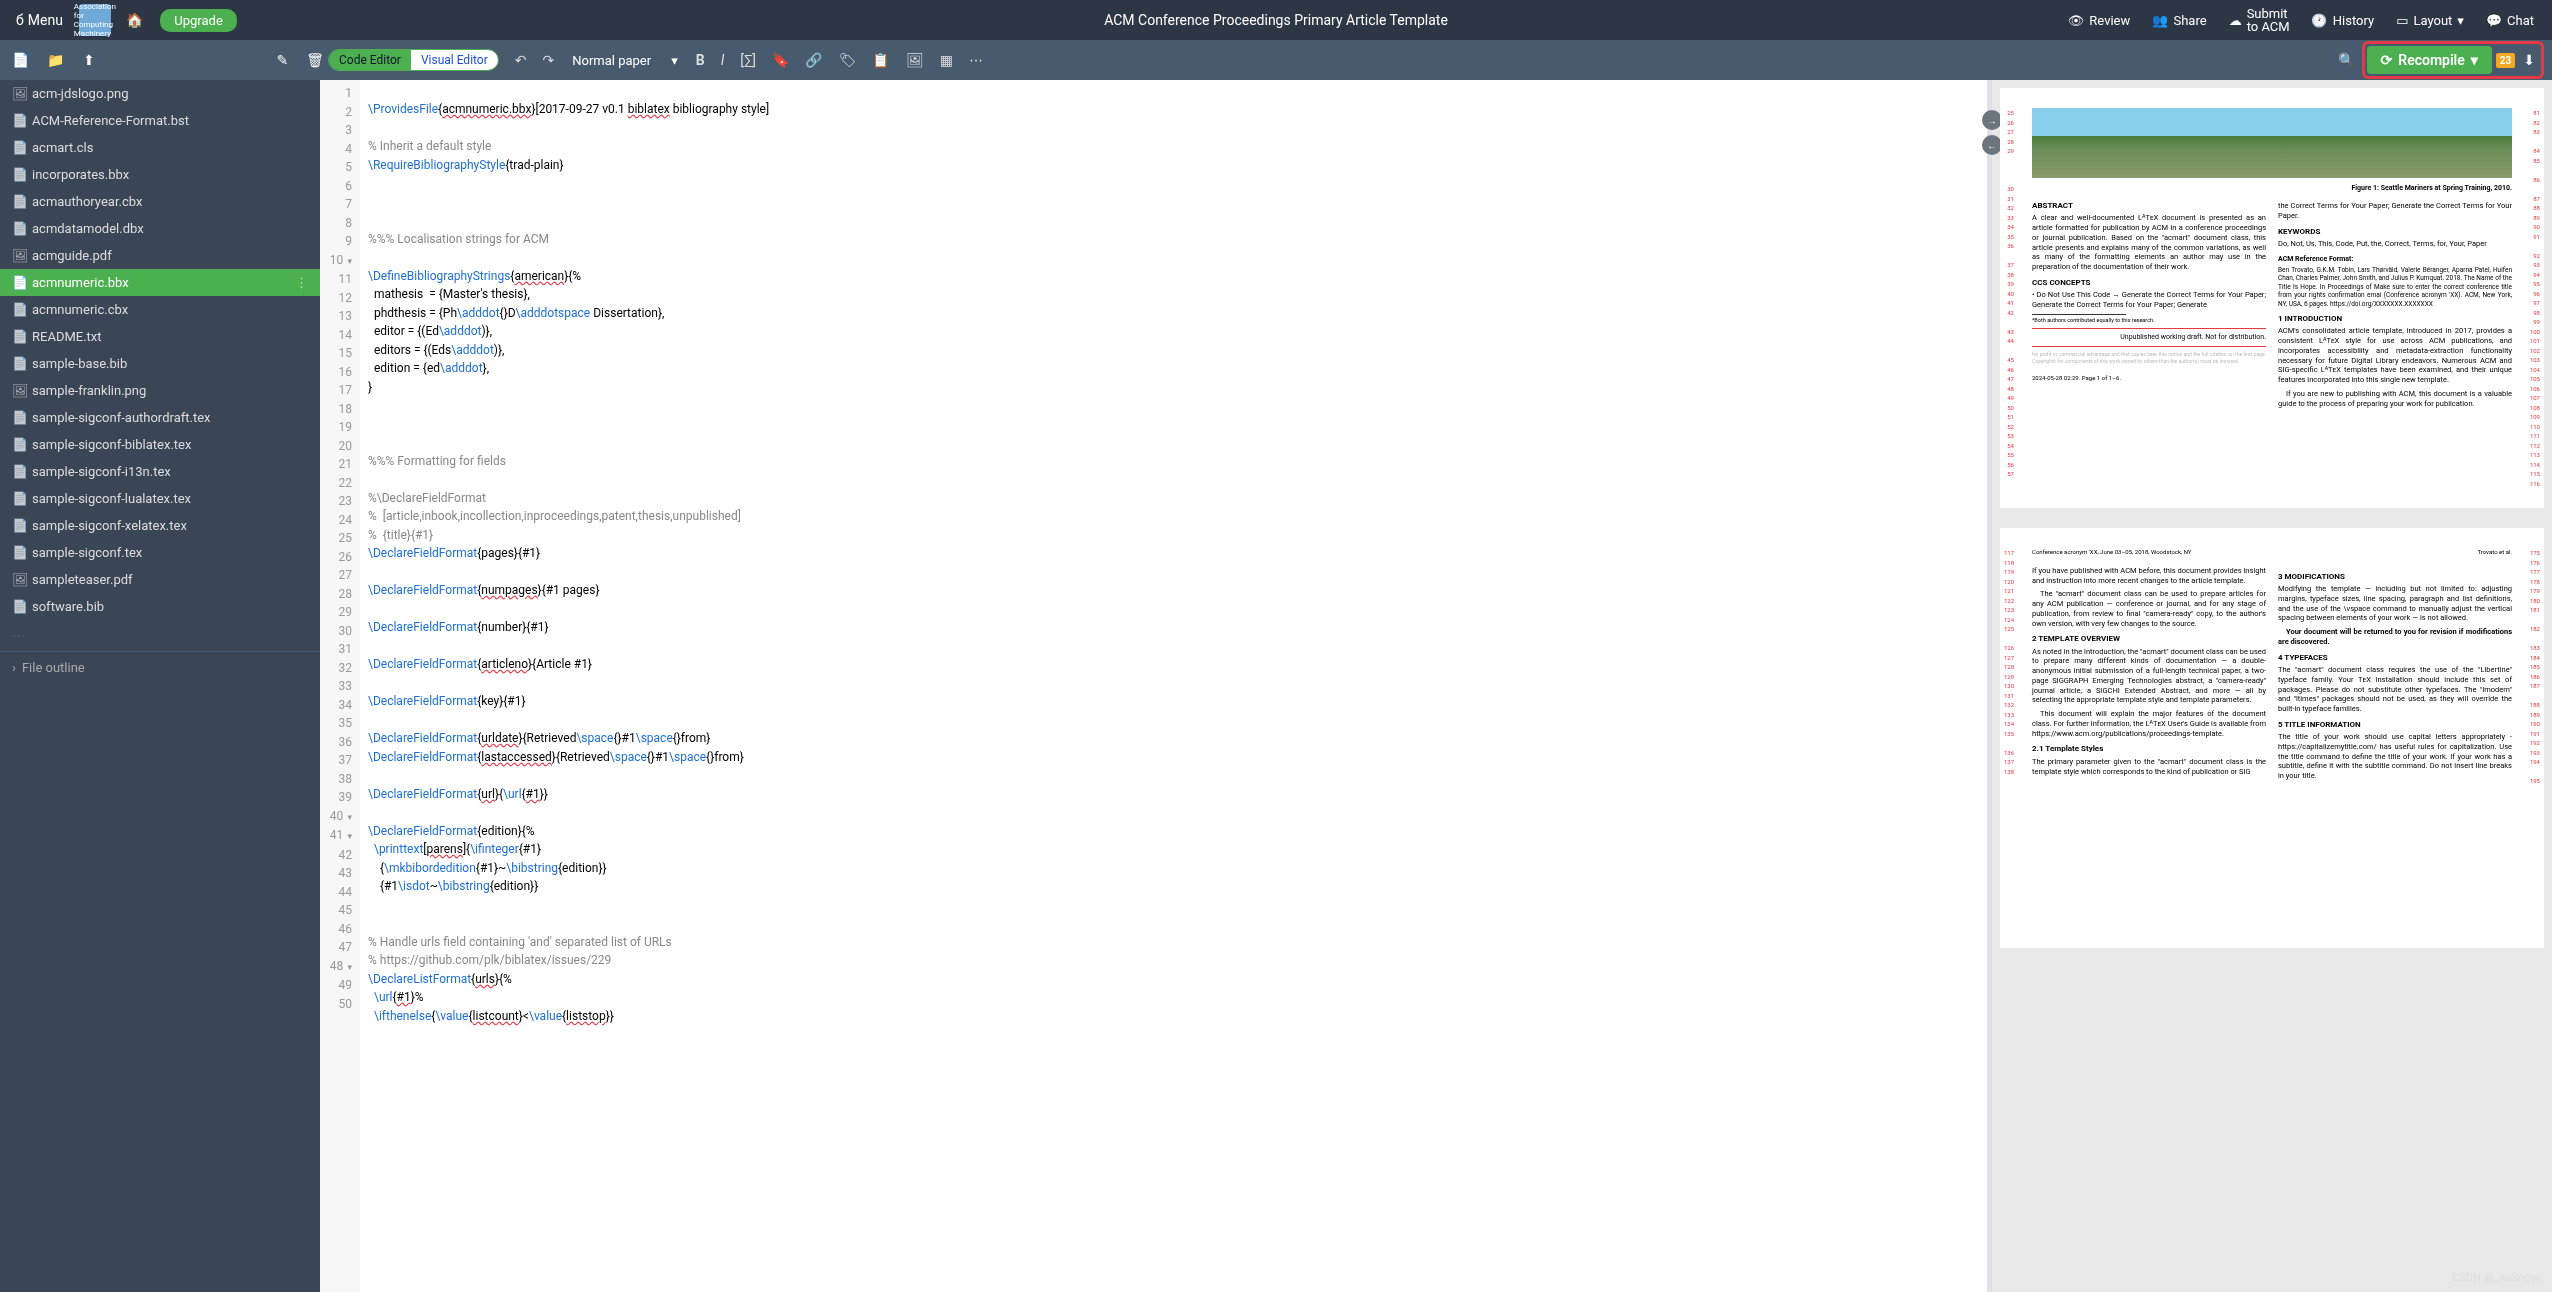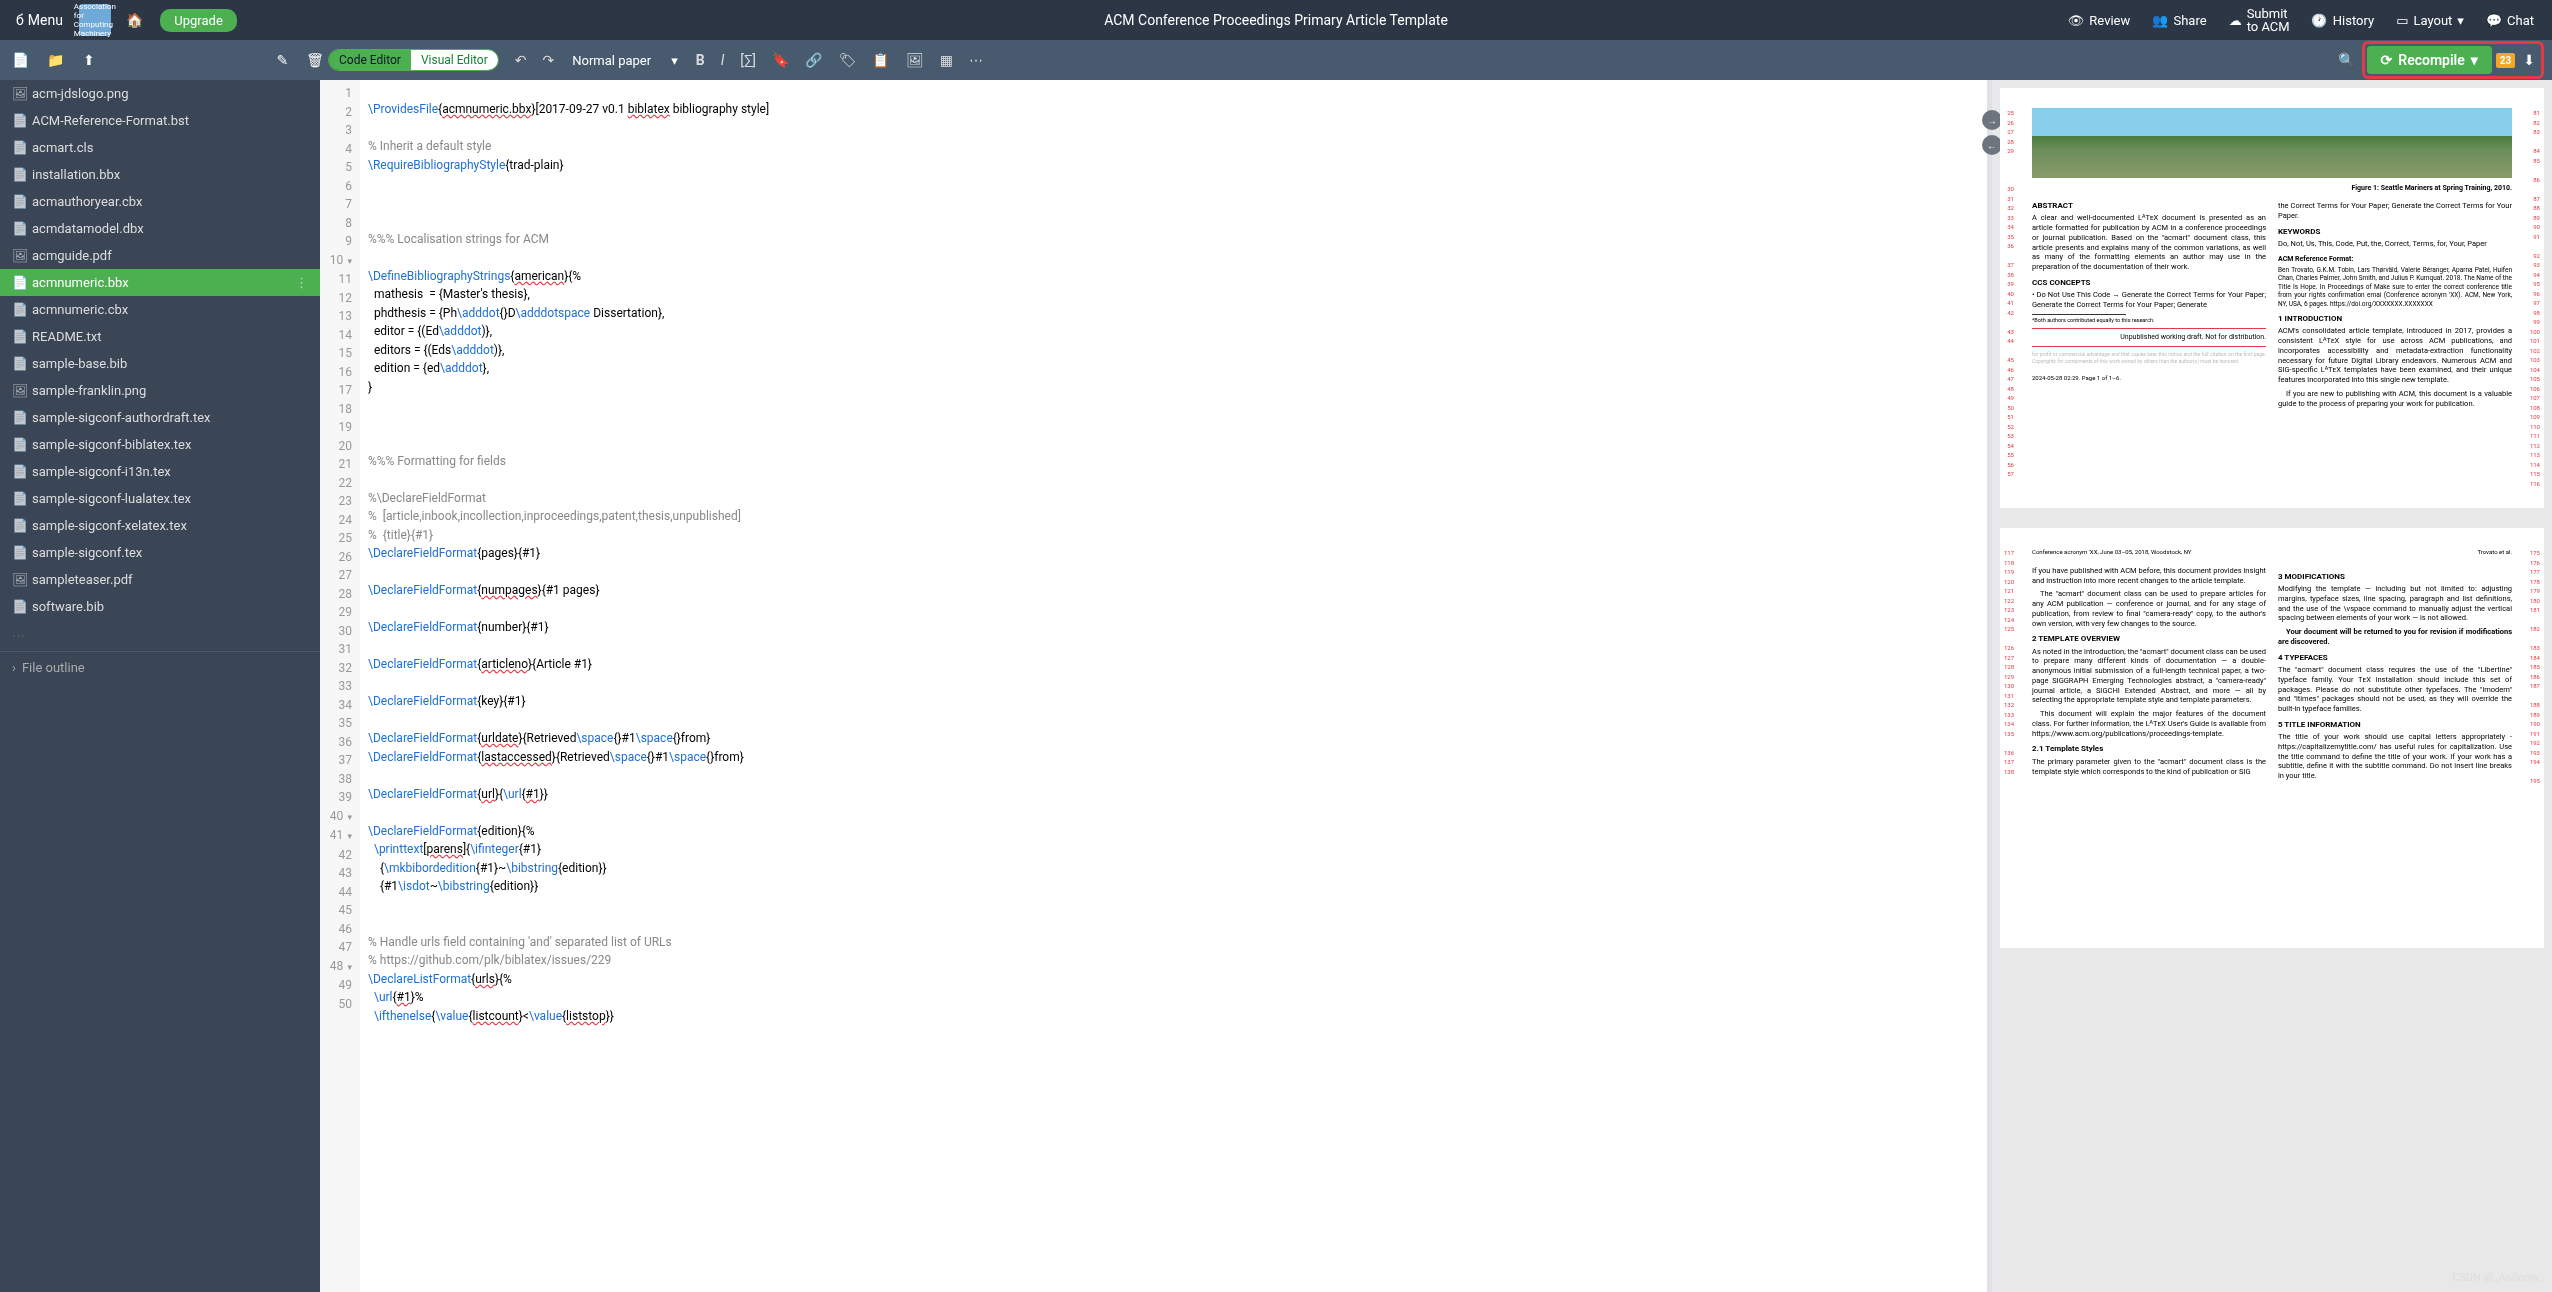--- a/index.html
+++ b/index.html
@@ -14,21 +14,21 @@
 .topbar-right{display:flex;align-items:center;gap:2px;flex:1;justify-content:flex-end}
 .top-item{display:flex;align-items:center;gap:5px;padding:4px 10px;cursor:pointer;font-size:13px}
 .top-item-col{display:flex;flex-direction:column;line-height:1}
 .toolbar{height:40px;background:#485a6e;display:flex;align-items:center;padding:0 8px;color:#fff}
 .toolbar-left{display:flex;align-items:center;gap:10px;width:320px}
 .tb-icon{padding:4px;cursor:pointer;font-size:14px}
 .toolbar-center{display:flex;align-items:center;gap:4px;flex:1}
 .editor-toggle{display:flex;border-radius:12px;overflow:hidden;border:1px solid #4caf50;margin-right:6px}
 .toggle-btn{padding:3px 10px;font-size:12px;cursor:pointer}
 .toggle-active{background:#4caf50;color:#0f172a}
-.toggle-inactive{background:#fff;color:#15803d}
+.toggle-inactive{background:#fff;color:#1d4ed8}
 .format-select{background:transparent;color:#fff;padding:4px 8px;font-size:13px;cursor:pointer;display:flex;align-items:center;gap:20px}
 .tb-btn{padding:4px 6px;cursor:pointer;font-size:14px;color:#ddd}
 .toolbar-right{display:flex;align-items:center;gap:6px}
 .recompile-box{border:3px solid #e63946;border-radius:6px;padding:2px;display:flex;align-items:center;gap:4px}
 .recompile-btn{background:#4caf50;color:#fff;padding:6px 14px;border-radius:4px;display:flex;align-items:center;gap:6px;cursor:pointer;font-weight:600;font-size:14px}
 .rc-badge{background:#f5a623;color:#fff;padding:2px 4px;border-radius:2px;font-size:10px;font-weight:bold}
 .rc-icon{color:#fff;padding:4px;cursor:pointer}
 .main{display:flex;height:calc(100vh - 80px)}
 .sidebar{width:320px;background:#3a4556;color:#ddd;overflow-y:auto;font-size:13px}
 .file-item{display:flex;align-items:center;gap:6px;padding:6px 12px;cursor:pointer}
@@ -166,21 +166,21 @@
         <div class="file-item">
           <span class="fi-icon">📄</span>
           <span>ACM-Reference-Format.bst</span>
         </div>
         <div class="file-item">
           <span class="fi-icon">📄</span>
           <span>acmart.cls</span>
         </div>
         <div class="file-item">
           <span class="fi-icon">📄</span>
-          <span>installation.bbx</span>
+          <span>incorporates.bbx</span>
         </div>
         <div class="file-item">
           <span class="fi-icon">📄</span>
           <span>acmauthoryear.cbx</span>
         </div>
         <div class="file-item">
           <span class="fi-icon">📄</span>
           <span>acmdatamodel.dbx</span>
         </div>
         <div class="file-item">

